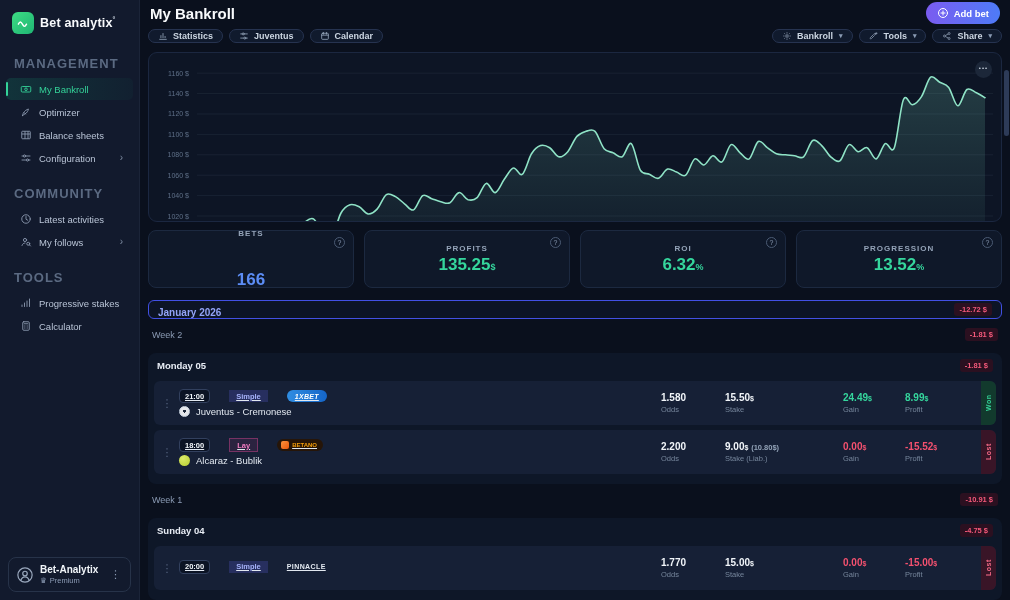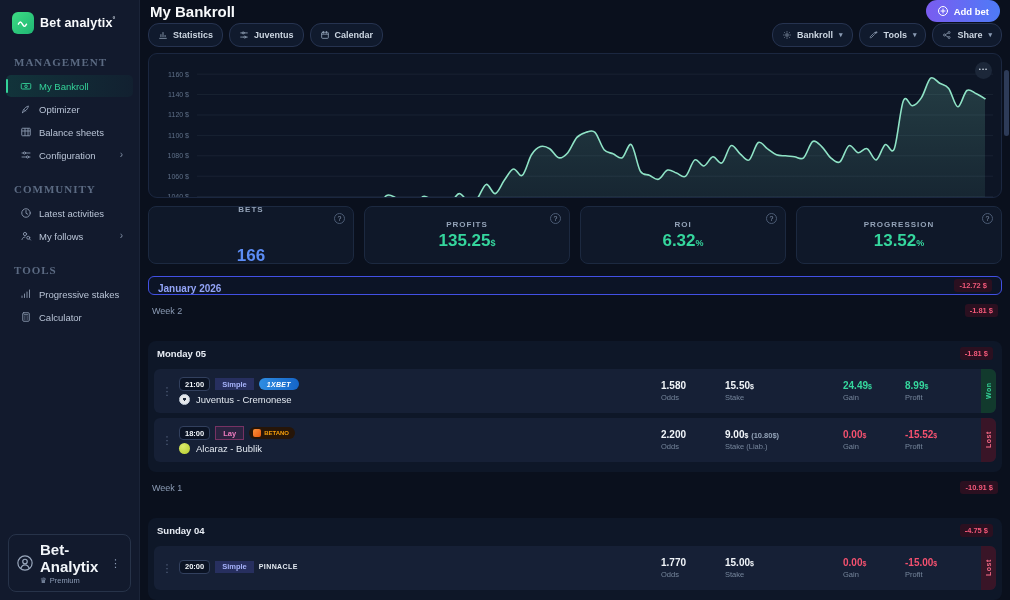--- a/index.html
+++ b/index.html
@@ -7,47 +7,47 @@
   body { font-family:"Liberation Sans", sans-serif; background:#0a101d; color:#e2e8f0; display:flex; position:relative; }
 
   
   .sidebar { width:140px; min-width:140px; background:#121a2d; border-right:1px solid #1b2438; display:flex; flex-direction:column; padding:10px 0 8px; }
   .logo-row { display:flex; align-items:center; gap:6px; padding:2px 12px 14px; cursor:pointer; }
   .logo-mark { width:22px; height:22px; border-radius:6px; background:linear-gradient(135deg,#3ddc84,#1fb573); display:flex; align-items:center; justify-content:center; }
   .logo-mark svg { width:14px; height:14px; }
   .logo-text { font-size:12.5px; font-weight:700; color:#f8fafc; letter-spacing:.2px; }
   .logo-text sup { font-size:7px; color:#cbd5e1; }
   .nav-section { padding:4px 0 8px; }
-  .nav-title { font-size:11px; font-weight:700; letter-spacing:1px; color:#5b6a82; padding:4px 14px 6px;font-family:Liberation Serif, serif; }
+  .nav-title { font-size:13px; font-weight:700; letter-spacing:1px; color:#5b6a82; padding:4px 14px 6px; }
   .nav-item { display:flex; align-items:center; gap:7px; padding:5px 10px 5px 14px; margin:1px 6px; border-radius:5px; color:#b9c4d6; font-size:9.5px; cursor:pointer; position:relative; }
   .nav-item .nav-icon { width:12px; height:12px; display:flex; align-items:center; justify-content:center; color:#8c9ab0; }
   .nav-item .nav-icon svg { width:12px; height:12px; }
   .nav-item.active { background:linear-gradient(90deg, rgba(16,185,129,.16), rgba(16,185,129,.04)); color:#34d399; }
   .nav-item.active::before { content:""; position:absolute; left:0; top:4px; bottom:4px; width:2px; border-radius:2px; background:#34d399; }
   .nav-item.active .nav-icon { color:#34d399; }
   .nav-chevron { margin-left:auto; color:#7c8aa0; font-size:10px; line-height:1; }
   .sidebar-spacer { flex:1; }
   .user-card { margin:0 8px; border:1px solid #273349; border-radius:8px; padding:6px 7px; display:flex; align-items:center; gap:6px; }
   .user-avatar { width:18px; height:18px; color:#9aa8bd; }
   .user-avatar svg { width:18px; height:18px; }
   .user-meta { display:flex; flex-direction:column; gap:1px; }
-  .user-name { font-size:15px; font-weight:700; color:#f1f5f9; }
+  .user-name { font-size:10px; font-weight:700; color:#f1f5f9; }
   .user-plan { font-size:7.5px; color:#8b9bb4; display:flex; align-items:center; gap:3px; }
   .user-menu { margin-left:auto; color:#8b9bb4; font-size:11px; cursor:pointer; padding:2px; }
 
   
   .main { flex:1; display:flex; flex-direction:column; padding:0 8px; min-width:0; }
   .topbar { display:flex; align-items:center; justify-content:space-between; height:36px; padding:0 2px; }
   .page-title { font-size:15px; font-weight:700; color:#f8fafc; }
   .add-bet-btn { display:flex; align-items:center; gap:5px; background:linear-gradient(90deg,#7a5cf0,#4e7bf7); border:none; color:#fff; font-weight:700; font-size:9.5px; height:22px; padding:0 11px; border-radius:12px; cursor:pointer; font-family:inherit; }
   .add-bet-btn svg { width:12px; height:12px; }
 
   .toolbar { display:flex; align-items:center; justify-content:space-between; height:26px; margin-bottom:2px; }
   .tb-group { display:flex; gap:6px; }
-  .tb-btn { display:flex; align-items:center; gap:5px; height:24px; padding:0 9px; background:#101a2d; border:1px solid #263350; border-radius:11px; color:#cbd5e1; font-size:9px; font-weight:600; cursor:pointer; font-family:inherit; }
+  .tb-btn { display:flex; align-items:center; gap:5px; height:14px; padding:0 9px; background:#101a2d; border:1px solid #263350; border-radius:11px; color:#cbd5e1; font-size:9px; font-weight:600; cursor:pointer; font-family:inherit; }
   .tb-btn svg { width:10px; height:10px; color:#93a3b8; }
   .tb-caret { font-size:7px; color:#8b9bb4; margin-left:1px; }
 
   
   .chart-card { position:relative; height:228px; margin-top:4px; background:#0d1525; border:1px solid #1b2740; border-radius:9px; overflow:hidden; }
   .chart-card svg.plot { position:absolute; inset:0; }
   .chart-menu-btn { position:absolute; top:8px; right:9px; width:17px; height:17px; border-radius:50%; background:#1c2739; border:none; color:#cbd5e1; font-size:6px; letter-spacing:1px; cursor:pointer; display:flex; align-items:center; justify-content:center; padding-bottom:3px; }
 
   
   .stats-row { display:flex; gap:10px; margin-top:8px; }
@@ -58,27 +58,27 @@
   .stat-blue { color:#5c8df6;margin-top:30px; }
   .stat-green { color:#35d69d; }
   .help-icon { position:absolute; top:6px; right:8px; width:11px; height:11px; border:1px solid #4b5b74; border-radius:50%; color:#8b9bb4; font-size:7px; display:flex; align-items:center; justify-content:center; cursor:pointer; }
 
   
   .month-bar { margin-top:12px; height:23px; background:#0c1426; border:1px solid #4250e4; border-radius:6px; display:flex; align-items:center; justify-content:space-between; padding:0 9px; cursor:pointer; }
   .month-label { font-size:10px; font-weight:700; color:#93a4f7;margin-top:6px; }
   .red-badge { background:#2b1020; color:#f4597a; font-size:7.5px; font-weight:700; padding:2px 5px; border-radius:3px; }
   .week-row { display:flex; align-items:center; justify-content:space-between; margin-top:9px; padding:0 4px; }
   .week-label { font-size:9px; color:#8b9bb4; }
-  .day-card { margin-top:24px; background:#0e1728; border-radius:8px; padding:0 0 5px; }
+  .day-card { margin-top:12px; background:#0e1728; border-radius:8px; padding:0 0 5px; }
   .day-header { display:flex; align-items:center; justify-content:space-between; padding:6px 9px 5px; }
   .day-label { font-size:9.5px; font-weight:700; color:#e8edf5; }
   .bet-row { position:relative; display:flex; align-items:center; margin:4px 6px 5px; background:#162036; border-radius:6px; min-height:44px; padding-left:7px; cursor:pointer; overflow:hidden; }
   .drag-handle { color:#56648006; color:#566480; font-size:11px; width:12px; text-align:center; cursor:grab; }
   .bet-main { display:flex; flex-direction:column; gap:3px; margin-left:6px; padding:6px 0; }
-  .bet-badges { display:flex; align-items:center; gap:5px; }
+  .bet-badges { display:flex; align-items:center; gap:19px;text-decoration:underline; }
   .b-time { background:#0b1324; border:1px solid #32405e; color:#f1f5f9; font-weight:700; font-size:7.5px; padding:1.5px 5px; border-radius:4px; }
   .b-type { font-size:7.5px; font-weight:600; padding:1.5px 7px; border-radius:0; }
   .b-type.simple { background:rgba(99,102,241,.22); color:#a7b3fb; }
   .b-type.lay { background:rgba(236,72,153,.10); border:1px solid rgba(236,72,153,.4); color:#f07cc0; }
   .b-book { font-size:7px; font-weight:800; }
   .bk-1xbet { background:linear-gradient(90deg,#2f8de2,#1565c8); color:#fff; font-style:italic; padding:2.5px 8px; border-radius:8px; letter-spacing:.3px; }
   .bk-betano { background:#261508; color:#f59e0b; padding:2px 6px 2px 4px; border-radius:7px; display:inline-flex; align-items:center; gap:3px; font-size:6px; }
   .bk-betano::before { content:""; width:8px; height:8px; background:linear-gradient(135deg,#fb923c,#ea580c); border-radius:2px; }
   .bk-pinnacle { color:#e2e8f0; letter-spacing:.4px; }
   .bet-match { display:flex; align-items:center; gap:6px; font-size:9.5px; color:#e2e8f0; }

